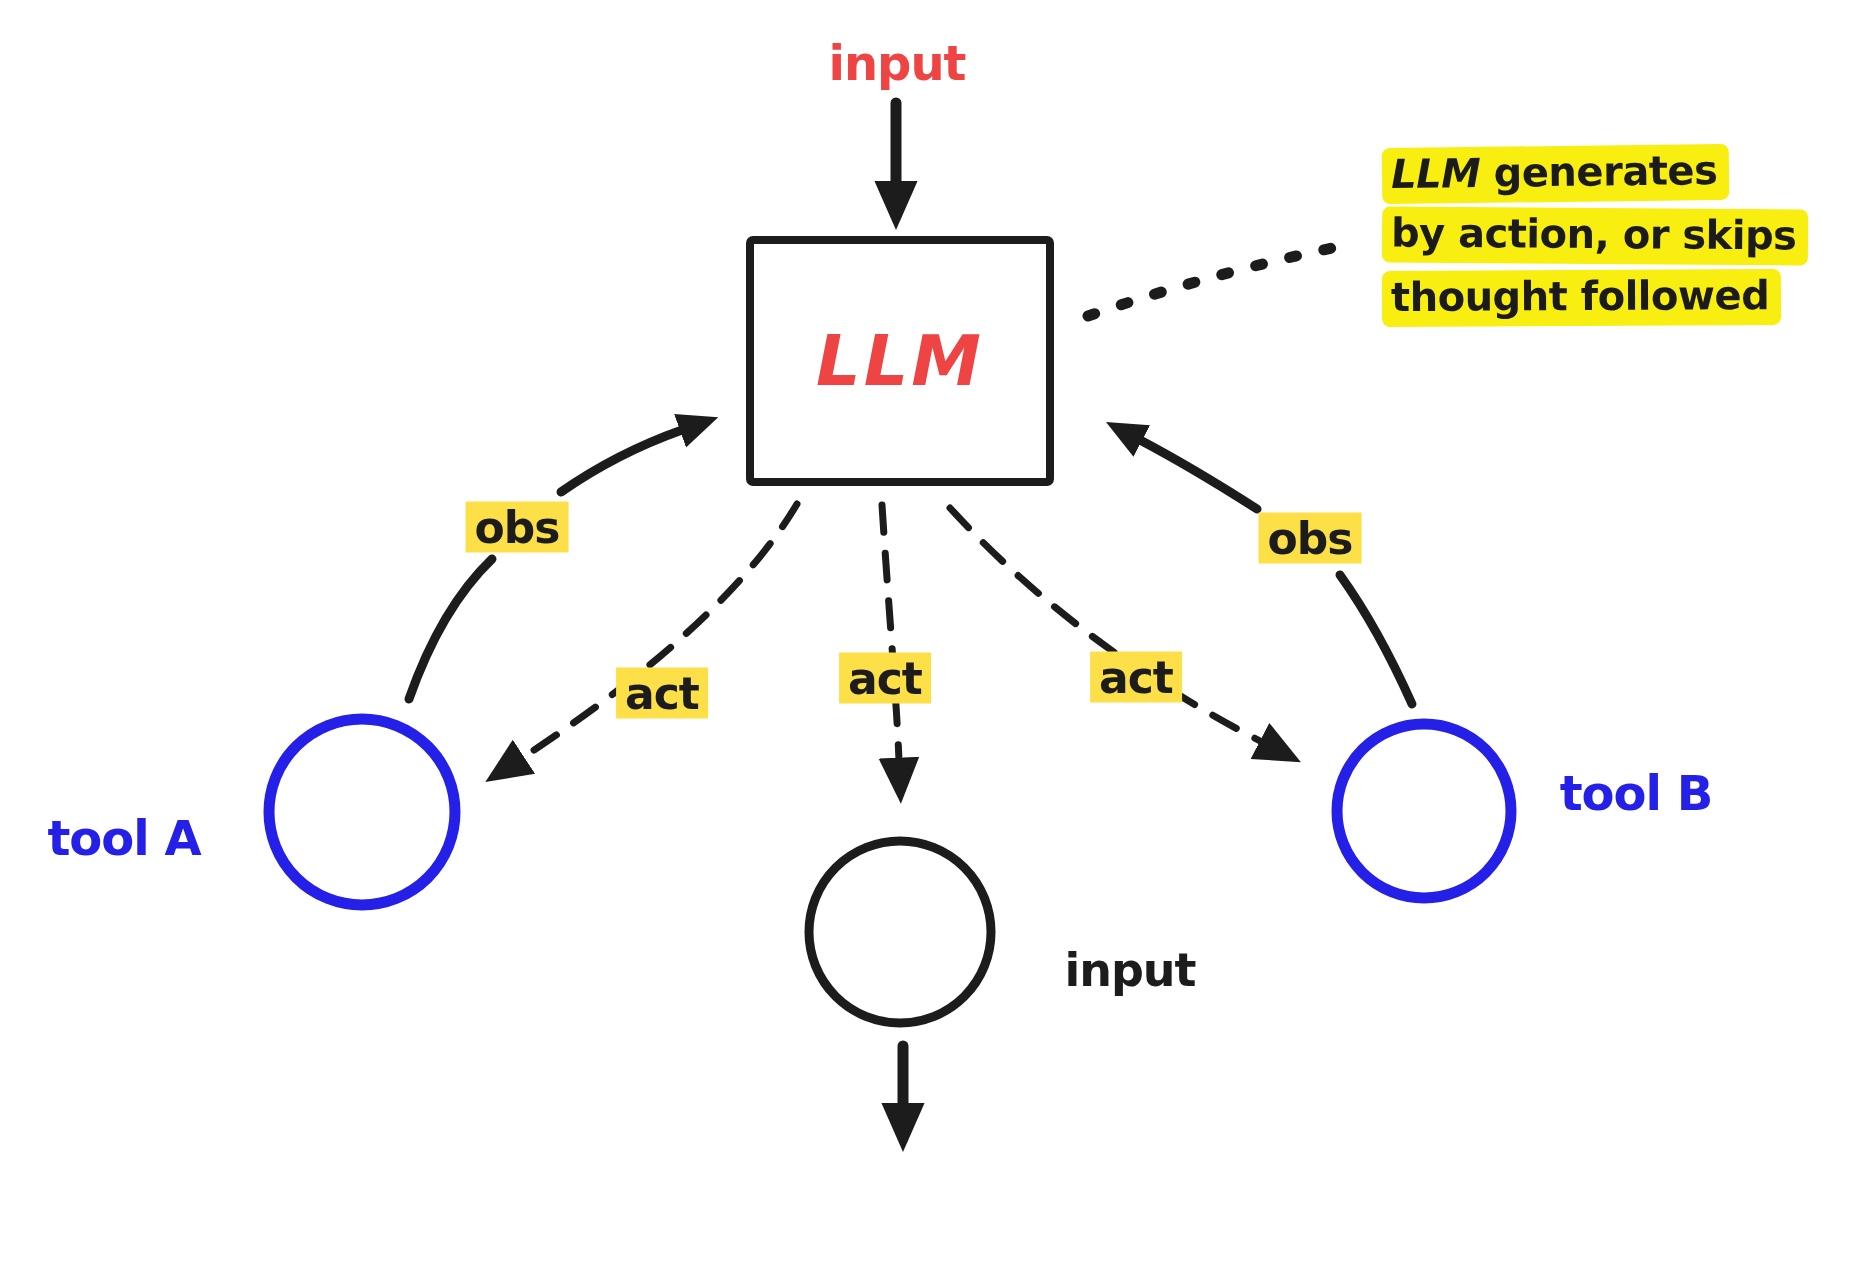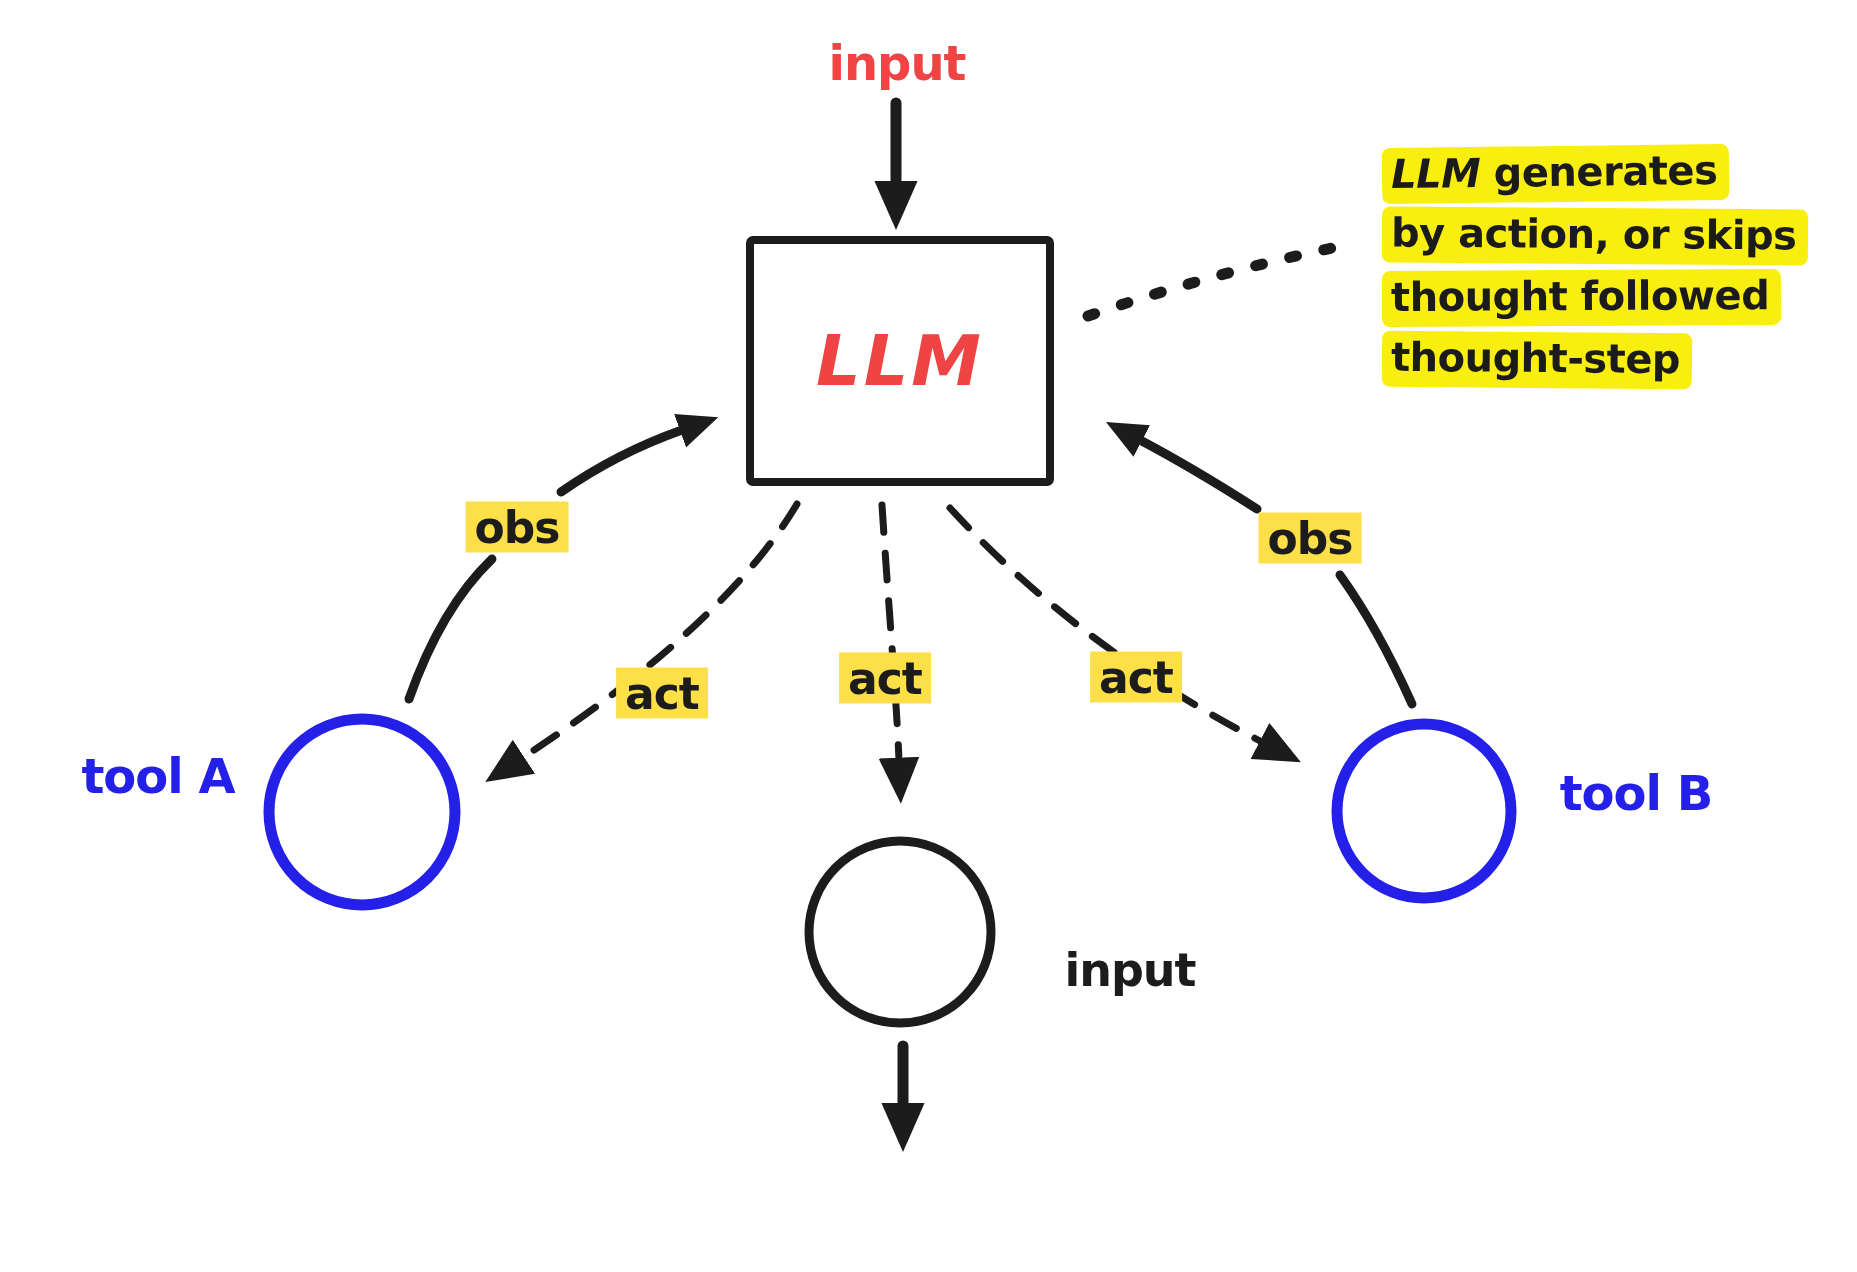--- a/index.html
+++ b/index.html
@@ -116,21 +116,21 @@
 
     <circle cx="900" cy="932" r="91" fill="#ffffff" stroke="#1c1c1c" stroke-width="9"></circle>
 
     <line x1="903" y1="1046" x2="903" y2="1105" stroke="#1c1c1c" stroke-width="11" stroke-linecap="round" marker-end="url(#head)"></line>
   </svg>
 
   <div class="lbl big" style="left:897px; top:63px;">input</div>
 
   <div class="lbl llm" style="left:900px; top:361px;">LLM</div>
 
-  <div class="lbl node blue" style="left:124px; top:776px;margin-left:34px;">tool A</div>
+  <div class="lbl node blue" style="left:124px; top:838px;">tool A</div>
 
   <div class="lbl node blue" style="left:1636px; top:793px;">tool B</div>
 
   <div class="final-lbl">
     <div>input</div>
   </div>
 
 
   <div class="edge-lbl" style="left:517px; top:527px;">obs</div>
 
@@ -145,18 +145,15 @@
   <div class="annotation">
     <div class="ann-line">
       <span class="hl"><em>LLM</em><span> generates</span></span>
     </div>
     <div class="ann-line">
       <span class="hl">by action, or skips</span>
     </div>
     <div class="ann-line">
       <span class="hl">thought followed</span>
     </div>
-    <div class="ann-line">
-      <span class="hl">thought-step</span>
-    </div>
   </div>
 
 </div>
 
 </body></html>

